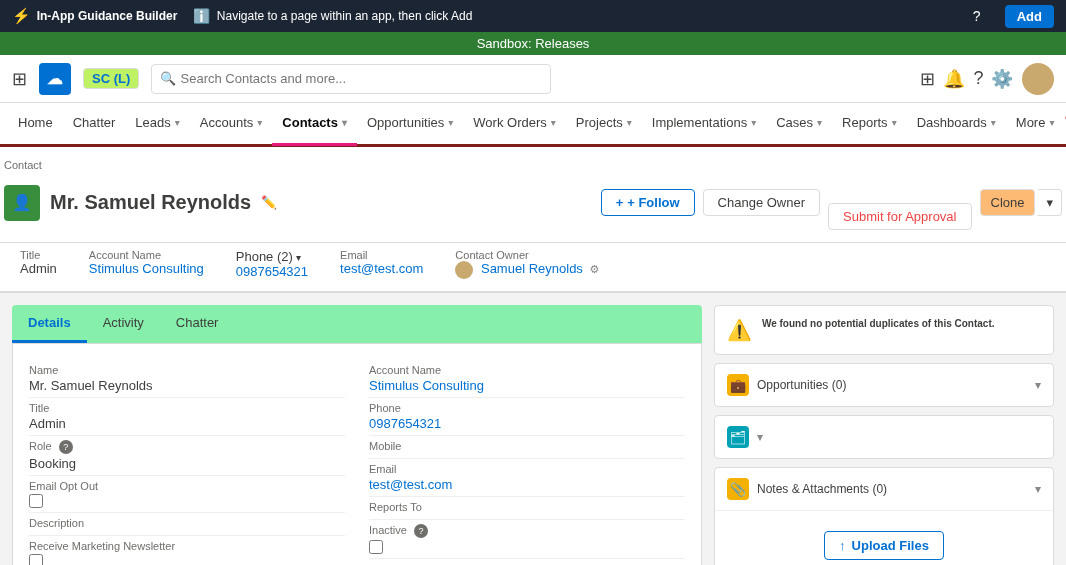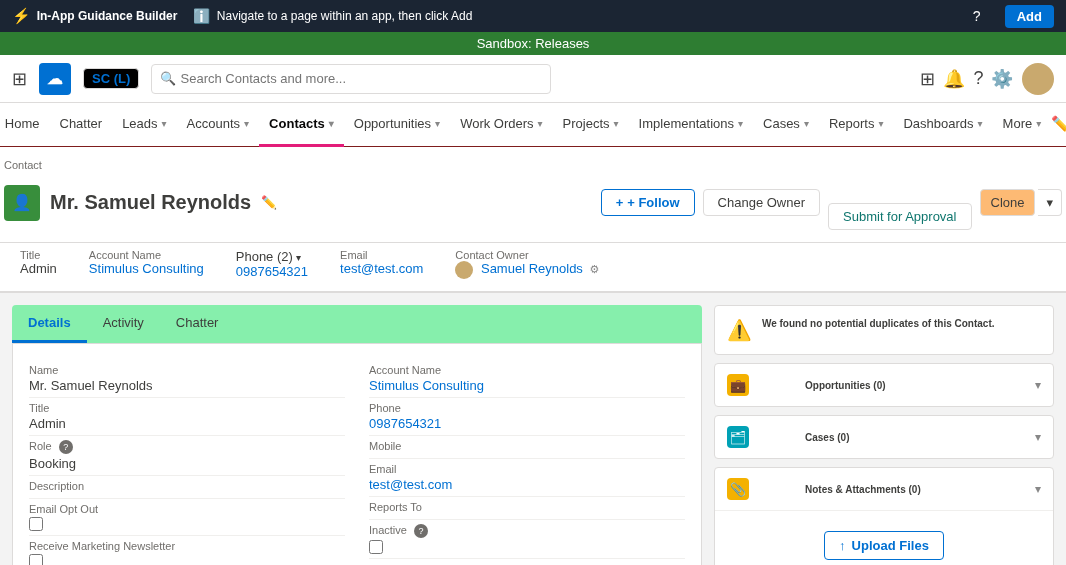--- a/index.html
+++ b/index.html
@@ -46,47 +46,46 @@
       border-bottom: 1px solid #dddbda;
       gap: 12px;
     }
     .header .logo {
       width: 32px; height: 32px; background: #0070d2;
       border-radius: 4px; display: flex; align-items: center; justify-content: center;
       color: #fff; font-size: 16px; font-weight: 900; flex-shrink: 0;
     }
     .header .grid-icon { color: #444; font-size: 18px; cursor: pointer; }
     .header .org-label {
-      background: #000000; border: 1px solid #dddbda; border-radius: 4px;
+      background: #bef264; border: 1px solid #dddbda; border-radius: 4px;
       padding: 2px 8px; font-size: 13px; font-weight: 600; color: #0070d2; text-align: center;
     }
     .header .search-wrap {
       flex: 1; max-width: 400px;
       display: flex; align-items: center;
       border: 1px solid #dddbda; border-radius: 4px;
       background: #fff; padding: 0 8px; height: 30px;
     }
     .header .search-wrap input {
       border: none; outline: none; font-size: 13px; width: 100%;
     }
     .header-icons { display: flex; align-items: center; gap: 8px; margin-left: auto; }
     .header-icons span { font-size: 18px; color: #444; cursor: pointer; }
     .avatar { width: 32px; height: 32px; border-radius: 50%; background: #c9a96e; cursor: pointer; }
 
     
     .navbar {
       background: #fff;
-      border-bottom: 1px solid #7f1d1d;
+      border-bottom: 3px solid #7f1d1d;
       display: flex;
       align-items: center;
       padding: 0 8px;
       height: 44px;
       gap: 0;
       position: relative;
-      justify-content: center;
     }
     .navbar .nav-item {
       padding: 0 10px;
       height: 44px;
       display: flex;
       align-items: center;
       font-size: 13px;
       font-weight: 400;
       color: #3e3e3c;
       cursor: pointer;
@@ -120,21 +119,21 @@
     .btn-follow {
       background: #fff; border: 1px solid #0070d2; color: #0070d2;
       border-radius: 4px; padding: 5px 14px; cursor: pointer; font-size: 13px; font-weight: 600;
       display: flex; align-items: center; gap: 4px;
     }
     .btn-change-owner {
       background: #fff; border: 1px solid #dddbda; color: #3e3e3c;
       border-radius: 4px; padding: 5px 14px; cursor: pointer; font-size: 13px;
     }
     .btn-submit {
-      background: #fff; border: 1px solid #dddbda; color: #0f766e;
+      background: #fff; border: 1px solid #dddbda; color: #ef4444;
       border-radius: 4px; padding: 5px 14px; cursor: pointer; font-size: 13px; margin-top: 28px;
     }
     .btn-clone {
       background: #fdba74; border: 1px solid #dddbda; color: #3e3e3c;
       border-radius: 4px; padding: 5px 10px; cursor: pointer; font-size: 13px;
     }
     .btn-more-actions {
       background: #fff; border: 1px solid #dddbda; color: #3e3e3c;
       border-radius: 0 4px 4px 0; padding: 5px 8px; cursor: pointer; font-size: 13px;
       margin-left: -5px; border-left: none;
@@ -189,21 +188,21 @@
       background: #fff; border: 1px solid #dddbda; border-radius: 4px; margin-bottom: 8px;
     }
     .card-header {
       display: flex; align-items: center; padding: 10px 12px;
       cursor: pointer; gap: 8px;
     }
     .card-header .card-icon {
       width: 22px; height: 22px; border-radius: 4px;
       display: flex; align-items: center; justify-content: center; font-size: 13px; flex-shrink: 0;
     }
-    .card-header .card-title { font-size: 10px; font-weight: 700; flex: 1; margin-left: 48px; }
+    .card-header .card-title { font-size: 12px; font-weight: 400; flex: 1; }
     .card-header .chevron { font-size: 12px; color: #888; }
     .card-body { padding: 8px 12px; border-top: 1px solid #f0efed; }
 
     
     .dup-card {
       background: #fff; border: 1px solid #dddbda; border-radius: 4px; margin-bottom: 8px;
       padding: 12px; display: flex; align-items: flex-start; gap: 10px;
     }
     .dup-icon { font-size: 20px; color: #f59300; flex-shrink: 0; }
     .dup-text { font-size: 10px; font-weight: 600; }
@@ -384,29 +383,29 @@
             <label>Title</label>
             <div class="field-val">Admin</div>
             <span class="edit-pencil">✏</span>
           </div>
           <div class="field-row">
             <label>Role <span class="field-help">?</span></label>
             <div class="field-val">Booking</div>
             <span class="edit-pencil">✏</span>
           </div>
           <div class="field-row">
-            <label>Description</label>
-            <div class="field-val"></div>
-            <span class="edit-pencil">✏</span>
-          </div>
-          <div class="field-row">
             <label>Email Opt Out</label>
             <div class="field-val checkbox-field">
               <input type="checkbox" style="">
             </div>
+            <span class="edit-pencil">✏</span>
+          </div>
+          <div class="field-row">
+            <label>Description</label>
+            <div class="field-val"></div>
             <span class="edit-pencil">✏</span>
           </div>
           <div class="field-row">
             <label>Receive Marketing Newsletter</label>
             <div class="field-val checkbox-field">
               <input type="checkbox" style="">
             </div>
             <span class="edit-pencil">✏</span>
           </div>
         </div>
@@ -467,21 +466,20 @@
       <div class="card-header">
         <div class="card-icon icon-yellow">💼</div>
         <span class="card-title">Opportunities (0)</span>
         <span class="chevron">▾</span>
       </div>
     </div>
 
     <div class="card">
       <div class="card-header">
         <div class="card-icon icon-teal" style="background:#00a1b5;color:#fff;">🗂</div>
-        <span class="card-title">Cases (0)</span>
         <span class="chevron">▾</span>
       </div>
     </div>
 
     <div class="card">
       <div class="card-header">
         <div class="card-icon icon-yellow" style="background:#f4b100;color:#fff;">📎</div>
         <span class="card-title">Notes &amp; Attachments (0)</span>
         <span class="chevron">▾</span>
       </div>

